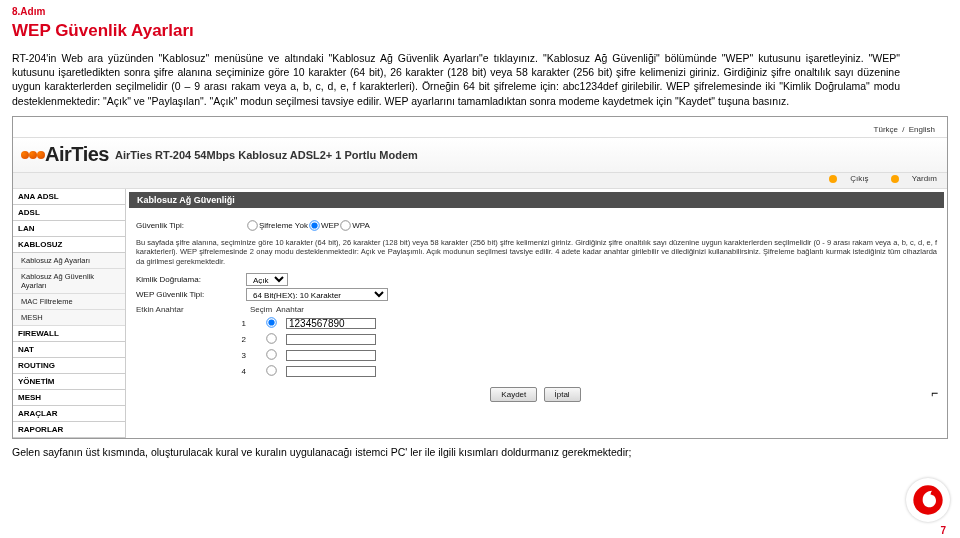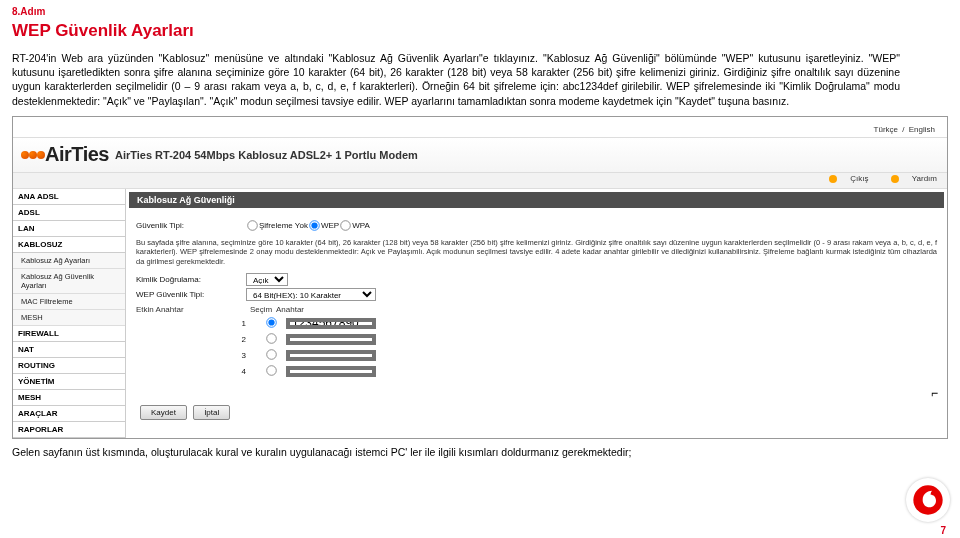--- a/index.html
+++ b/index.html
@@ -34,22 +34,22 @@
 .field .l{width:110px}
 .select{border:1px solid #999;background:#fff;font-size:8px;padding:1px 2px;height:13px}
 .tbl{margin-top:4px}
 .tbl .hdr{display:flex;font-size:8px;font-weight:normal;color:#333;margin-bottom:2px}
 .tbl .hdr .c1{width:110px}
 .tbl .hdr .c2{width:30px;text-align:center}
 .tbl .hdr .c3{width:100px}
 .tbl .trow{display:flex;align-items:center;margin:1px 0}
 .tbl .c1{width:110px}
 .tbl .c2{width:30px;text-align:center}
-.tbl .c3 input{width:90px;font-size:12px;height:11px;border:4px solid #737373;padding:0 2px}
-.btns{text-align:left;margin:26px 6px 6px 0}
+.tbl .c3 input{width:90px;font-size:10px;height:11px;border:1px solid #737373;padding:0 2px}
+.btns{text-align:center;margin:8px 6px 6px 0}
 .btn{display:inline-block;background:linear-gradient(#f7f7f7,#d9d9d9);border:1px solid #888;border-radius:2px;font-size:8px;padding:2px 10px;margin-left:4px;cursor:pointer}
 .footer-text{font-size:10.5px;margin:6px 60px 8px 12px;line-height:1.35}
 .pagenum{position:absolute;right:14px;bottom:8px;font-size:10px;color:#d9001b;font-weight:bold}
 .vodafone{position:absolute;right:10px;bottom:22px;width:44px;height:44px;border-radius:50%;background:#fff;box-shadow:0 0 3px rgba(0,0,0,.25);display:flex;align-items:center;justify-content:center}
 .vodafone svg{width:32px;height:32px}
 input[type=radio]{transform:scale(.8);margin:0}
 input[type=text]{box-sizing:border-box}
 .cursor{position:absolute;right:22px;top:380px;font-size:12px;color:#000}
 </style>
 </head>
@@ -110,21 +110,21 @@
             <input type="radio" class="radio" style="">
               <span>WPA</span>
           </div>
           <div class="info">Bu sayfada şifre alanına, seçiminize göre 10 karakter (64 bit), 26 karakter (128 bit) veya 58 karakter (256 bit) şifre kelimenizi giriniz. Girdiğiniz şifre onaltılık sayı düzenine uygun karakterlerden seçilmelidir (0 - 9 arası rakam veya a, b, c, d, e, f karakterleri). WEP şifrelemesinde 2 onay modu desteklenmektedir: Açık ve Paylaşımlı. Açık modunun seçilmesi tavsiye edilir. 4 adete kadar anahtar girilebilir ve dilediğinizi kullanabilirsiniz. Şifreleme bağlantı kurmak istediğiniz tüm cihazlarda da girilmesi gerekmektedir.</div>
           <div class="field">
             <span class="l">Kimlik Doğrulama:</span>
             <select class="select"><option>Açık</option></select>
           </div>
           <div class="field">
             <span class="l">WEP Güvenlik Tipi:</span>
-            <select class="select" style="width:130px"><option>64 Bit(HEX): 10 Karakter</option></select>
+            <select class="select" style="width:142px"><option>64 Bit(HEX): 10 Karakter</option></select>
           </div>
           <div class="tbl">
             <div class="hdr">
               <span class="c1">Etkin Anahtar</span>
               <span class="c2">Seçim</span>
               <span class="c3">Anahtar</span>
             </div>
             <div class="trow">
               <span class="c1" style="text-align:right;padding-right:10px">1</span>
               <span class="c2"><input type="radio" checked="" style=""></span>

